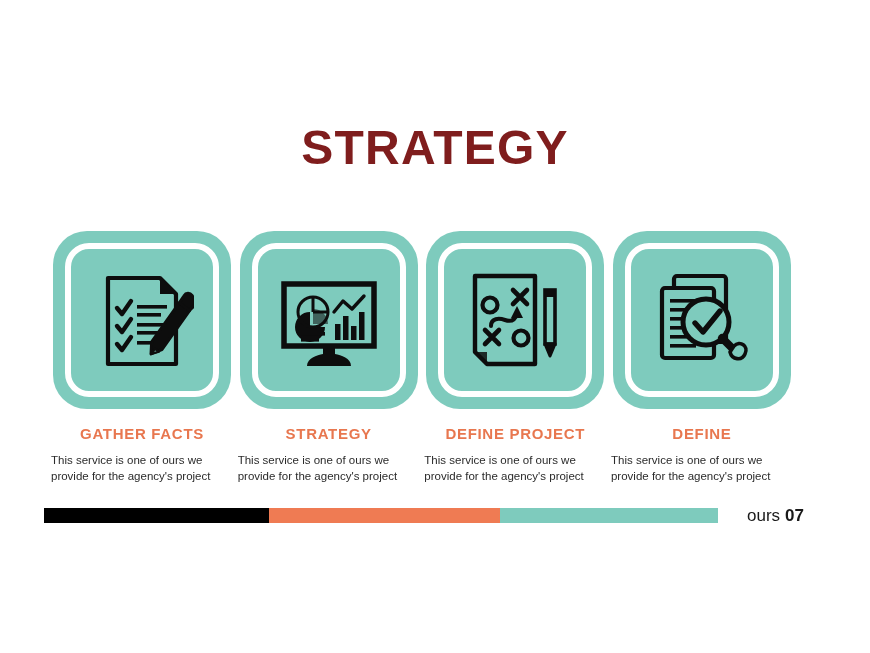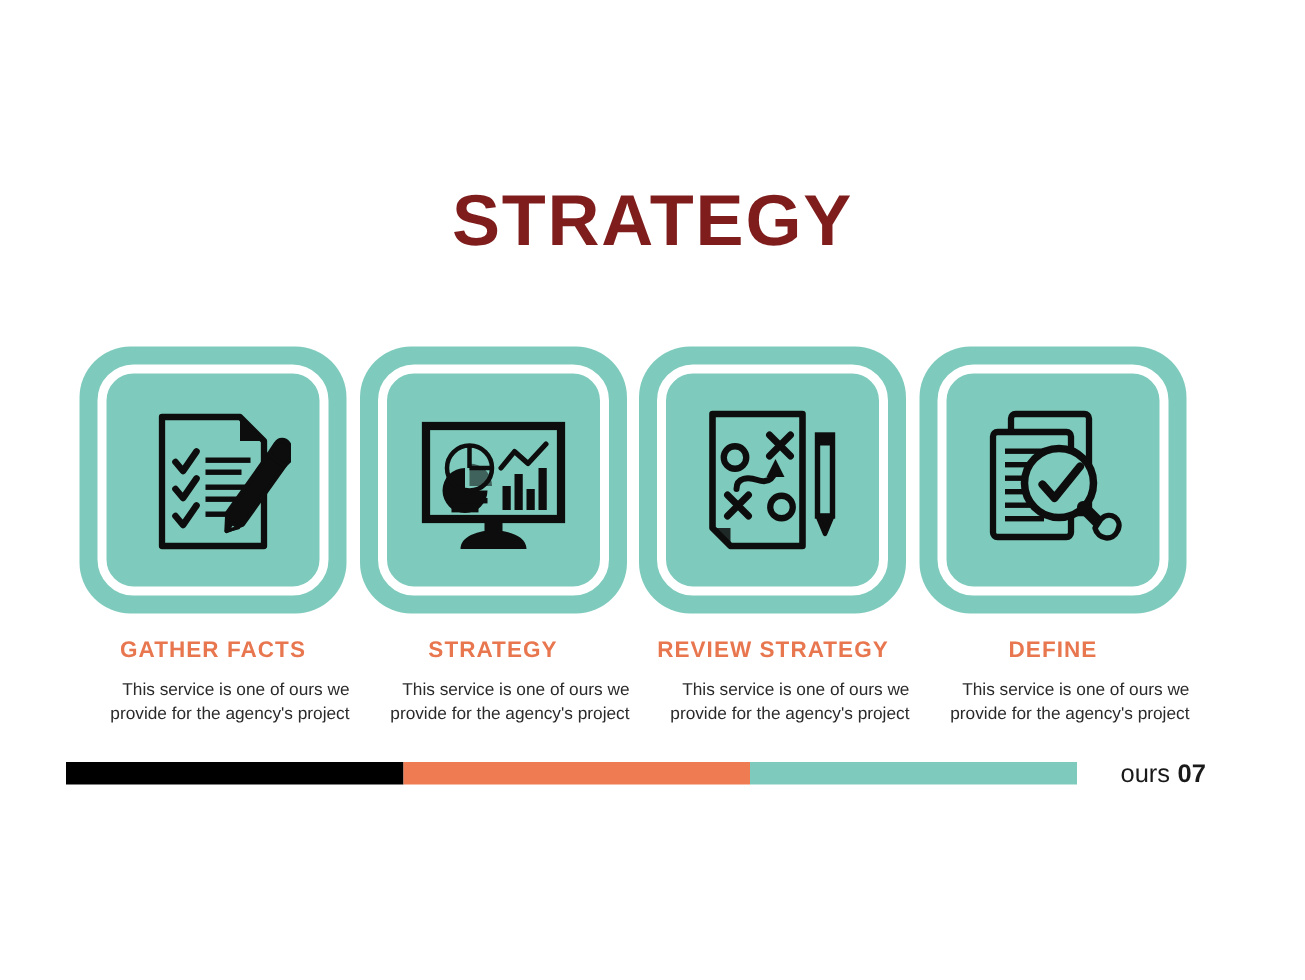--- a/index.html
+++ b/index.html
@@ -102,21 +102,21 @@
     text-align: center;
     line-height: 1.1;
     white-space: nowrap;
   }
   .card-desc {
     margin-top: 9px;
     font-family: "Liberation Sans", sans-serif;
     font-size: 11.5px;
     font-weight: 400;
     color: #2b2b2b;
-    text-align: right;
+    text-align: left;
     line-height: 1.45;
     width: 182px;
   }
 
   
   .footer {
     position: absolute;
     left: 0;
     top: 505px;
     width: 870px;
@@ -246,21 +246,21 @@
 
             <path d="M28 58 C28 50 36 50 42 52 C48 54 52 52 54 46" stroke="#0d0d0d" stroke-width="4" fill="none" stroke-linecap="round"></path>
             <path d="M54 38 L60 50 L48 50 Z" fill="#0d0d0d"></path>
 
             <rect x="82" y="22" width="10" height="54" fill="#7ecbbd" stroke="#0d0d0d" stroke-width="3.6"></rect>
             <path d="M82 76 L87 88 L92 76 Z" fill="#0d0d0d" stroke="#0d0d0d" stroke-width="3" stroke-linejoin="round"></path>
             <rect x="82" y="22" width="10" height="7" fill="#0d0d0d"></rect>
           </svg>
         </span>
       </div>
-      <div class="card-title">REVIEW STRATEGY</div>
+      <div class="card-title">DEFINE PROJECT</div>
       <div class="card-desc">This service is one of ours we provide for the agency's project</div>
     </div>
 
     <div class="card-col">
       <div class="icon-tile">
         <span>
           <svg width="104" height="104" viewBox="0 0 104 104" fill="none" xmlns="http://www.w3.org/2000/svg">
 
             <rect x="24" y="8" width="52" height="66" rx="3" fill="#7ecbbd" stroke="#0d0d0d" stroke-width="4.2"></rect>
 

